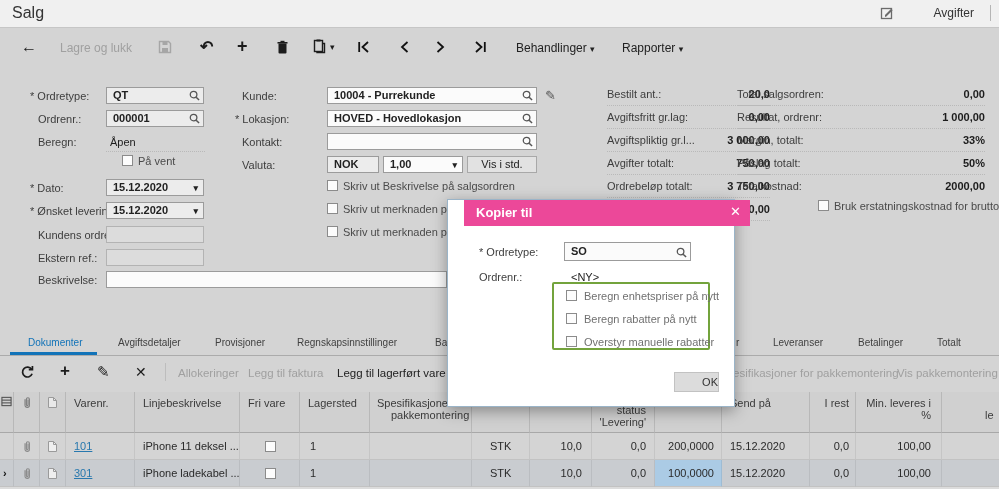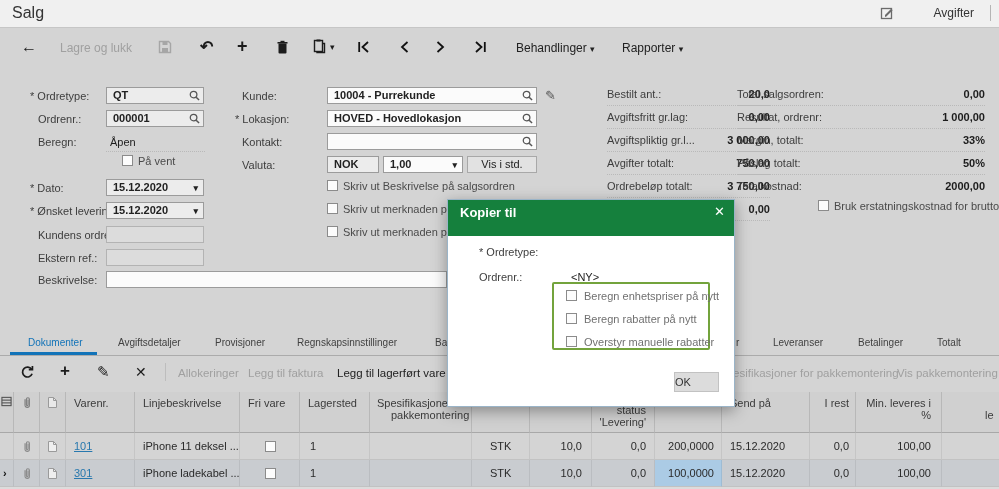--- a/index.html
+++ b/index.html
@@ -35,27 +35,27 @@
       padding-top:5px;color:#3b3b3b;line-height:12px;overflow:hidden;white-space:nowrap}
   .td{box-sizing:border-box;border-right:1px solid rgba(0,0,0,0.07);border-bottom:1px solid #c2c2c2;
       line-height:26px;color:#2a2a2a;overflow:hidden;white-space:nowrap}
   .rt{text-align:right}
   .lnk{color:#2878ae;text-decoration:underline;cursor:pointer}
   .hl{background:#abcbe5}
   .row-sel .td{background:#c9ccd0}
   
   .modal{position:absolute;left:447px;top:199px;width:286px;height:206px;background:#fff;z-index:50;
          box-shadow:0 4px 14px rgba(0,0,0,0.35);border:1px solid #9ab4c8}
-  .modal-hdr{position:absolute;left:0;top:0;width:100%;height:36px;background:#15803d}
+  .modal-hdr{position:absolute;left:16px;top:0;width:100%;height:26px;background:#ec4899}
   .modal-title{position:absolute;left:12px;top:5px;color:#fff;font-weight:bold;font-size:13px}
   .modal-close{position:absolute;right:9px;top:4px;color:#fff;font-size:13px;cursor:pointer}
   .greenbox{position:absolute;left:104px;top:82px;width:158px;height:68px;box-sizing:border-box;
             border:2px solid #73a33c;border-radius:2px}
   .okbtn{position:absolute;left:226px;top:172px;width:45px;height:20px;background:#dcdcdc;border:1px solid #c2c2c2;
-         box-sizing:border-box;text-align:left;line-height:18px;color:#333;cursor:pointer}
+         box-sizing:border-box;text-align:right;line-height:18px;color:#333;cursor:pointer}
 </style>
 </head>
 <body>
 
 <div class="titlebar">
   <div class="page-title">Salg</div>
   <div class="abs" style="right:105px;top:6px">
     <svg width="14" height="14" viewBox="0 0 14 14">
         <rect x="1.5" y="2.5" width="10" height="10" fill="none" stroke="#6b6b6b" stroke-width="1.3"></rect>
         <path d="M5 9l6.2-6.2 1.4 1.4L6.4 10.4 5 11z" fill="#6b6b6b"></path>
@@ -381,20 +381,27 @@
   <div class="td" style="width:57px;border-right:none"></div>
 </div>
 <div class="abs" style="left:0;top:487px;width:999px;height:2px;background:#dcdcdc"></div>
 
 <div class="modal">
   <div class="modal-hdr">
     <div class="modal-title">Kopier til</div>
     <div class="modal-close">✕</div>
   </div>
   <div class="lbl" style="left:31px;top:46px">* Ordretype:</div>
+  <div class="fld white" style="left:116px;top:42px;width:127px;height:19px;line-height:17px">
+    <span>SO</span>
+    <span class="mag" style="top:3px"><svg width="11" height="11" viewBox="0 0 12 12">
+          <circle cx="5" cy="5" r="3.6" fill="none" stroke="#555" stroke-width="1.4"></circle>
+          <line x1="7.8" y1="7.8" x2="11" y2="11" stroke="#555" stroke-width="1.6"></line>
+        </svg></span>
+  </div>
   <div class="lbl" style="left:31px;top:71px">Ordrenr.:</div>
   <div class="lbl" style="left:123px;top:71px;color:#222">&lt;NY&gt;</div>
   <div class="greenbox"></div>
   <span class="cb" style="left:118px;top:90px"></span>
   <div class="cbl" style="left:136px;top:90px;color:#707070">Beregn enhetspriser på nytt</div>
   <span class="cb" style="left:118px;top:113px"></span>
   <div class="cbl" style="left:136px;top:113px;color:#707070">Beregn rabatter på nytt</div>
   <span class="cb" style="left:118px;top:136px"></span>
   <div class="cbl" style="left:136px;top:136px;color:#707070">Overstyr manuelle rabatter</div>
   <div class="okbtn">OK</div>

